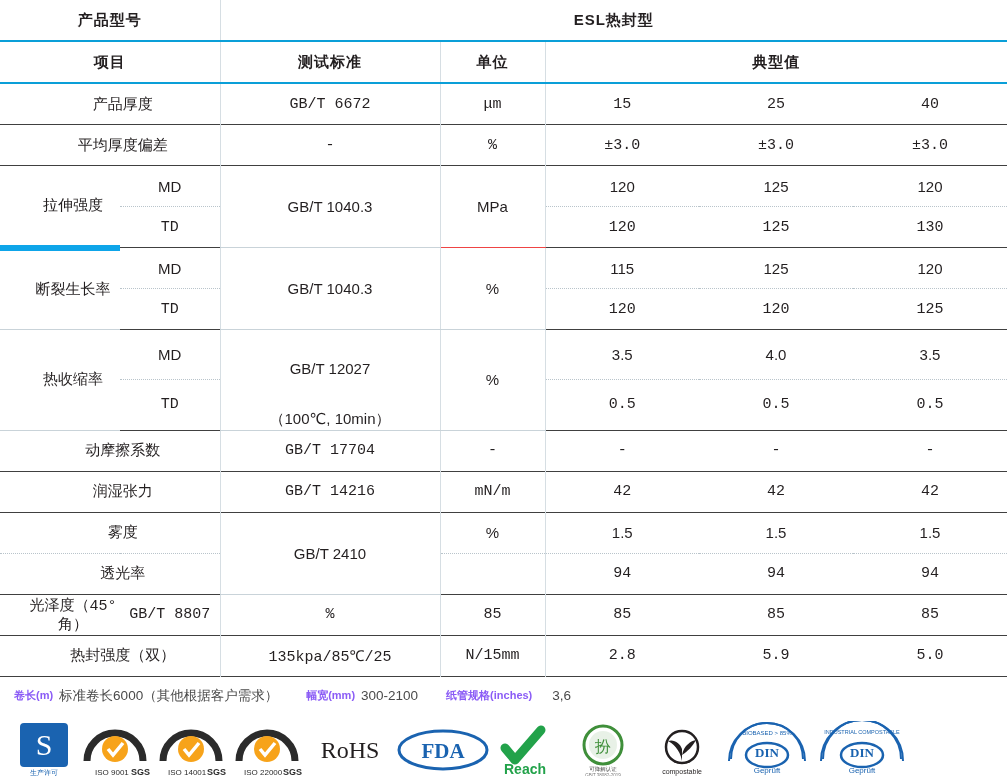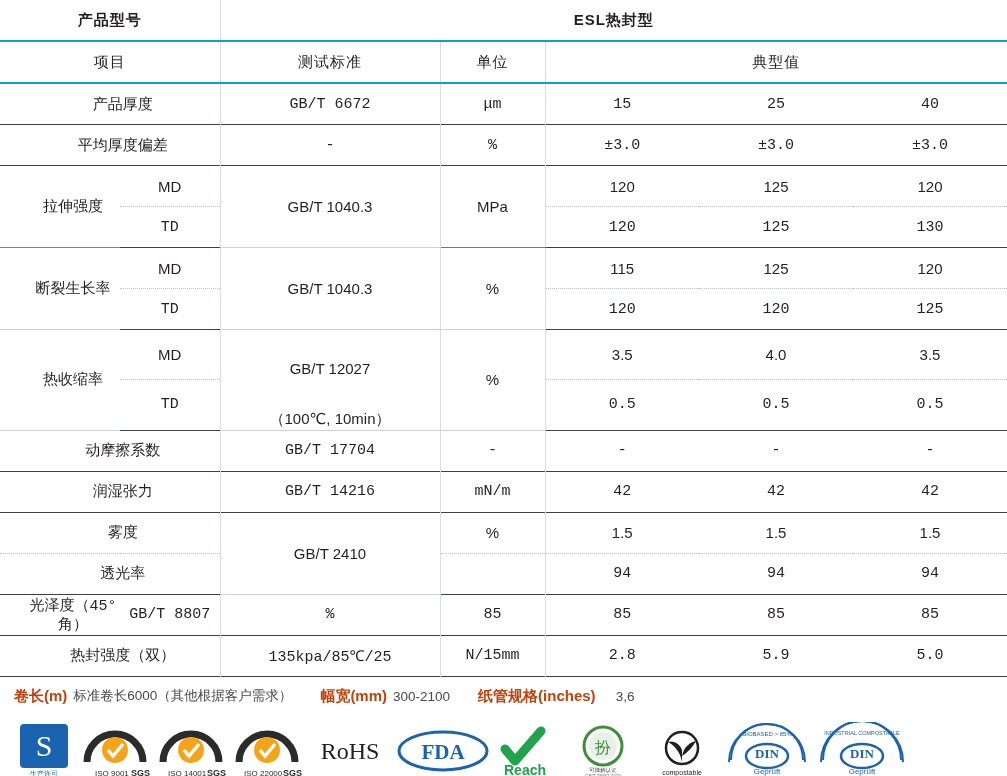--- a/index.html
+++ b/index.html
@@ -39,21 +39,21 @@
   .hdr-top td{
     color:#0a9fd8;
     font-size:17px;
     font-weight:bold;
     height:36px;
     letter-spacing:1px;
   }
   .hdr-sub td{
     color:#0a9fd8;
     font-size:16px;
-    font-weight:normal;
+    font-weight:bold;
     height:36px;
     letter-spacing:1px;
   }
   .rule-blue{border-bottom:2px solid #0a9fd8 !important;}
   .rule-thin{border-bottom:1px solid #404040;font-family:Liberation Mono, monospace;}
   .dotted{border-bottom:1px dotted #b9c4cb;}
   .vsep{border-left:1px solid #d6dee3;}
 
   .left-label{
     text-align:left;
@@ -69,21 +69,21 @@
   .notes{
     margin-top:10px;
     padding-left:14px;
     font-size:13.5px;
     color:#4a4a4a;
     display:flex;
     align-items:center;
     gap:6px;
     white-space:nowrap;
   }
-  .notes b{color:#c2410c;font-size:15px;}
+  .notes b{color:#8b5cf6;font-size:11px;}
   .notes .sp{display:inline-block;width:16px;}
 
   
   .logos{
     margin-top:12px;
     height:66px;
     display:flex;
     align-items:center;
     gap:0px;
     padding-left:10px;
@@ -140,21 +140,21 @@
       <tr class="rule-thin">
         <td colspan="2" class="left-label">平均厚度偏差</td>
         <td class="std vsep">-</td>
         <td class="val vsep">%</td>
         <td class="val vsep">±3.0</td>
         <td class="val">±3.0</td>
         <td class="val">±3.0</td>
       </tr>
 
       <tr class="dotted">
-        <td rowspan="2" class="left-label" style="border-bottom:1px solid #0ea5e9">拉伸强度</td>
+        <td rowspan="2" class="left-label" style="border-bottom:6px solid #0ea5e9">拉伸强度</td>
         <td class="sub-label">MD</td>
         <td rowspan="2" class="std vsep" style="border-bottom:1px solid #c9d3d9">GB/T 1040.3</td>
         <td rowspan="2" class="val vsep" style="border-bottom:1px solid #ef4444">MPa</td>
         <td class="val vsep">120</td>
         <td class="val">125</td>
         <td class="val">120</td>
       </tr>
       <tr class="rule-thin">
         <td class="sub-label">TD</td>
         <td class="val vsep">120</td>

